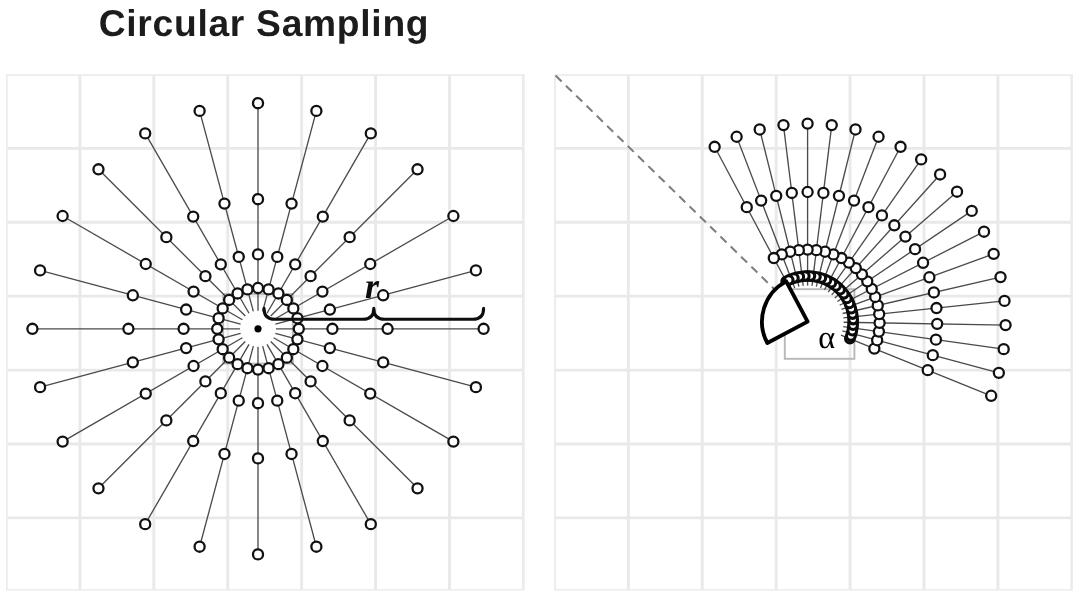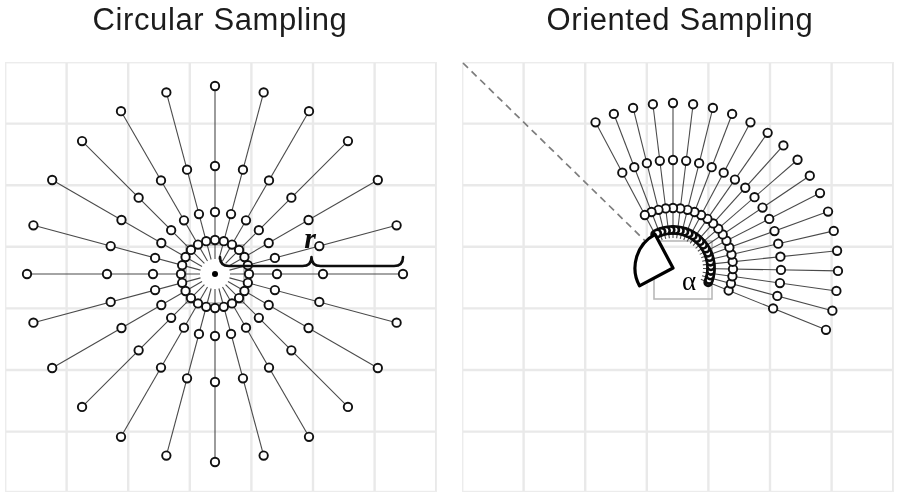--- a/index.html
+++ b/index.html
@@ -17,41 +17,40 @@
     position: relative;
     width: 900px;
     height: 494px;
   }
   .panel-title {
     position: absolute;
     top: 2px;
     text-align: center;
     font-family: "Liberation Sans", sans-serif;
     font-size: 31px;
-    font-weight: 400;
+    font-weight: 700;
     letter-spacing: 0.6px;
     color: #1c1c1c;
     white-space: nowrap;
   }
   #title-left  { left: 0;   width: 440px; }
   #title-right { left: 460px; width: 440px; }
   .panel-svg {
     position: absolute;
     top: 0;
     left: 0;
   }
 </style>
 </head>
 <body>
 
 <div id="figure">
 
   <div class="panel-title" id="title-left">Circular Sampling</div>
 
-  <div class="panel-title" id="title-right">Oriented Sampling</div>
 
   <svg class="panel-svg" id="canvas" width="900" height="494" xmlns="http://www.w3.org/2000/svg">
       <g>
         <defs>
           <clipPath id="clip-circular-sampling">
             <rect x="5" y="62" width="432" height="430"></rect>
           </clipPath>
         </defs>
         <g clip-path="url(#clip-circular-sampling)">
           <rect x="5" y="62" width="432" height="430" fill="#ffffff"></rect>

